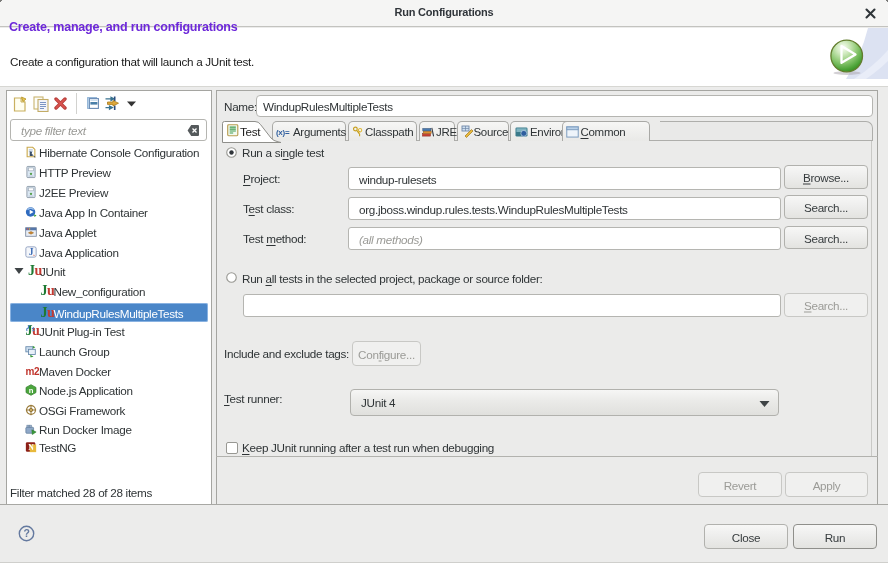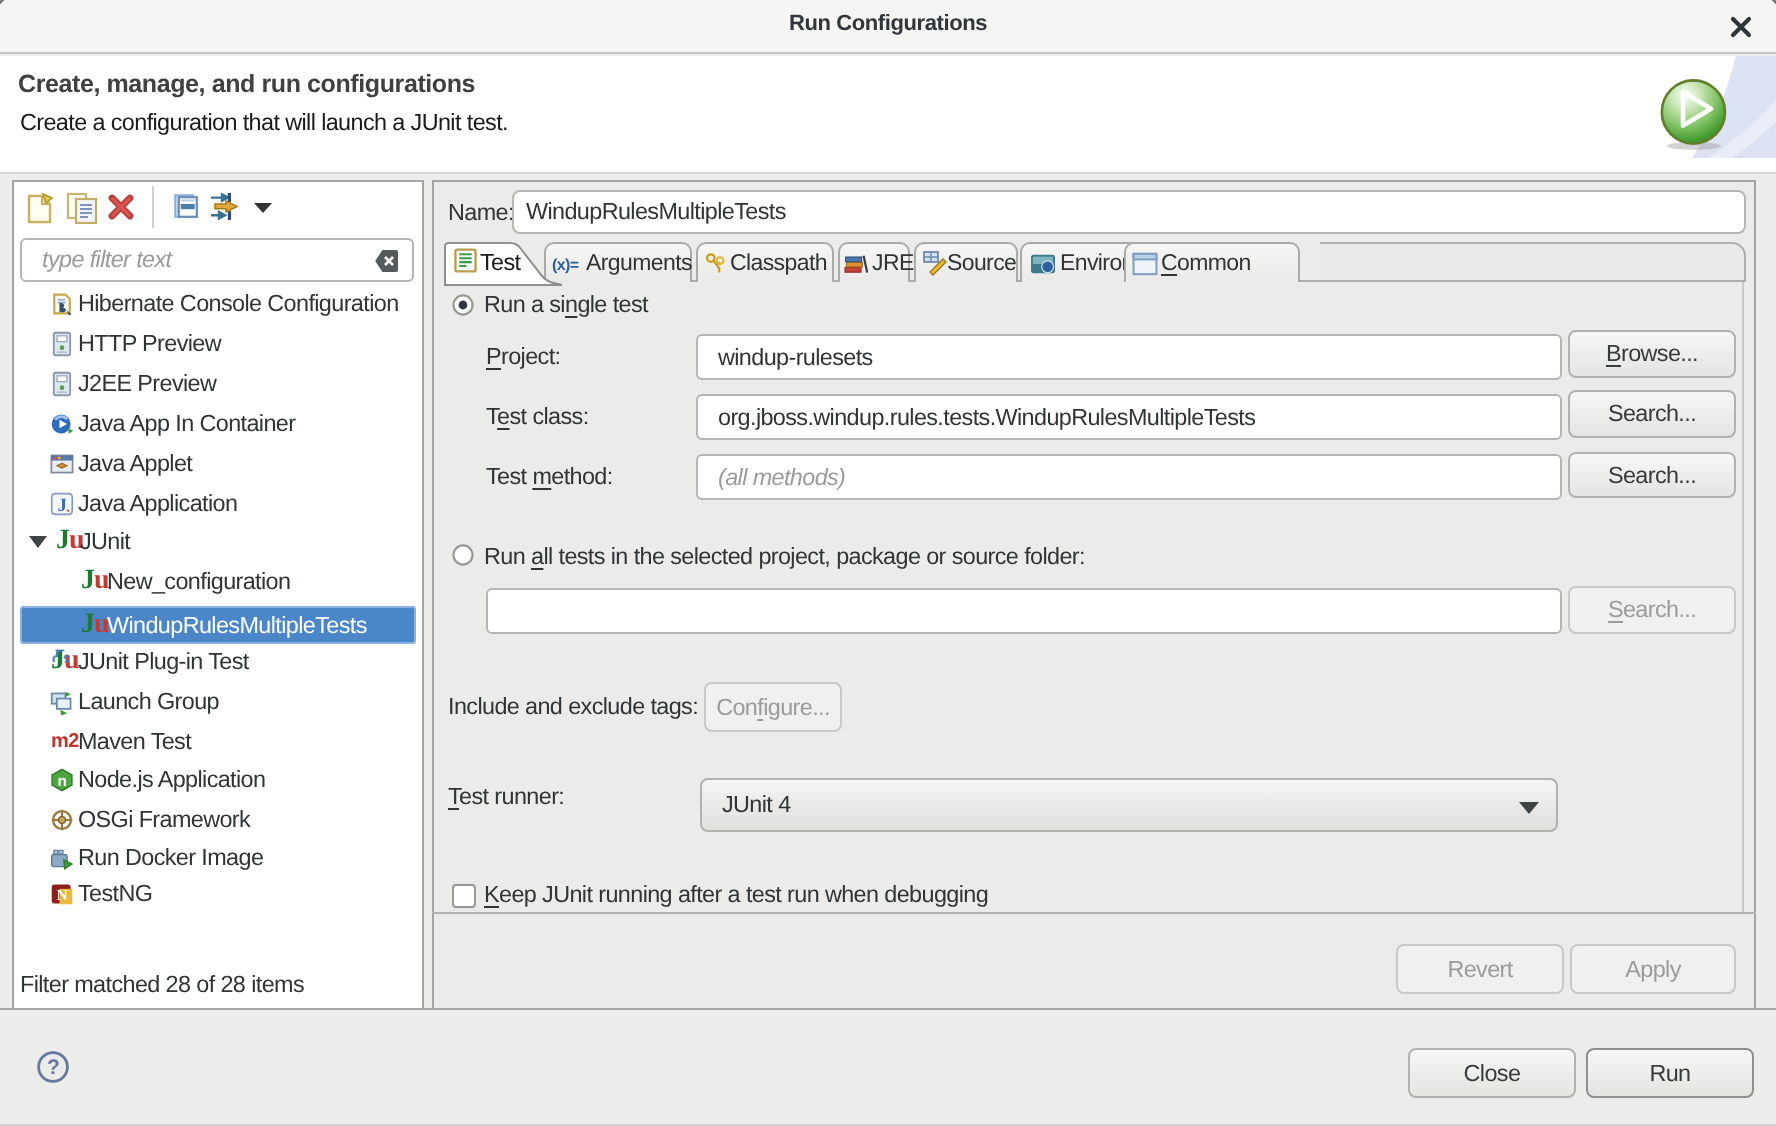--- a/index.html
+++ b/index.html
@@ -8,21 +8,21 @@
   position:relative; width:888px; height:563px; overflow:hidden;
   font-family:"Liberation Sans", sans-serif; font-size:11.7px; letter-spacing:-0.3px;
   color:#2f3436; background:#ececeb;
 }
 .abs { position:absolute; }
 
 #titlebar { left:0; top:0; width:888px; height:27px; background:#f5f5f4; border-bottom:1px solid #c3c3bf; }
 #title { width:100%; text-align:center; top:6px; font-weight:bold; font-size:11px; letter-spacing:-0.2px; color:#30353a; }
 
 #header { left:0; top:28px; width:888px; height:59px; background:#ffffff; border-bottom:1px solid #d7d7d3; }
-#hdr-bold { left:9px; top:35px; font-weight:bold; font-size:12.5px; letter-spacing:-0.2px; color:#404040; }
+#hdr-bold { left:9px; top:20px; font-weight:bold; font-size:12.5px; letter-spacing:-0.2px; color:#6d28d9; }
 #hdr-sub { left:10px; top:55px; font-size:11.7px; color:#1a1a1a; }
 
 #leftpanel { left:6px; top:90px; width:206px; height:415px; background:#ffffff; border:1px solid #a5a5a1; }
 #rightpanel { left:216px; top:90px; width:662px; height:415px; background:#ebebea; border:1px solid #a5a5a1; }
 .input { position:absolute; background:#ffffff; border:1px solid #b5b5b1; border-radius:3px; }
 .input .txt { position:absolute; left:10px; top:50%; transform:translateY(-50%); white-space:nowrap; }
 .ph { color:#9a9a96;font-style:italic; }
 .btn { position:absolute; border:1px solid #b1b1ad; border-radius:4px;
   background:linear-gradient(#f7f7f6, #efefee 40%, #e3e3e0);
   text-align:center; color:#363b3d; }
@@ -205,21 +205,21 @@
       <svg class="ticon" style="left:19px" width="12" height="13" viewBox="0 0 14 14">
           <rect x="1" y="2" width="8" height="6" fill="#cfe0f0" stroke="#6688aa" stroke-width="1"></rect>
           <rect x="4" y="5" width="8" height="6" fill="#e8f0f8" stroke="#6688aa" stroke-width="1"></rect>
           <path d="M6 11.5 L10 13.5 L6.5 15 Z" fill="#3a9a3a"></path>
           <path d="M9 1 L12 2.5 L9.5 4 Z" fill="#3a9a3a"></path>
         </svg>
       <span class="ttext" style="left:33px">Launch Group</span>
     </div>
     <div class="trow" style="top:218.5px">
       <span class="ticon" style="left:19.5px;font-size:10px;font-weight:bold;color:#c0342c">m2</span>
-      <span class="ttext" style="left:33px">Maven Test</span>
+      <span class="ttext" style="left:33px">Maven Docker</span>
     </div>
     <div class="trow" style="top:238px">
       <svg class="ticon" style="left:19px" width="12" height="13" viewBox="0 0 14 14">
           <path d="M7 0.8 L12.8 4 V10 L7 13.2 L1.2 10 V4 Z" fill="#4ca63e" stroke="#2f7a28" stroke-width="0.8"></path>
           <text x="7" y="10.3" text-anchor="middle" font-size="9" font-weight="bold" fill="#ffffff" font-family="Liberation Sans">n</text>
         </svg>
       <span class="ttext" style="left:33px">Node.js Application</span>
     </div>
     <div class="trow" style="top:277px">
       <svg class="ticon" style="left:19px" width="12" height="13" viewBox="0 0 14 14">

